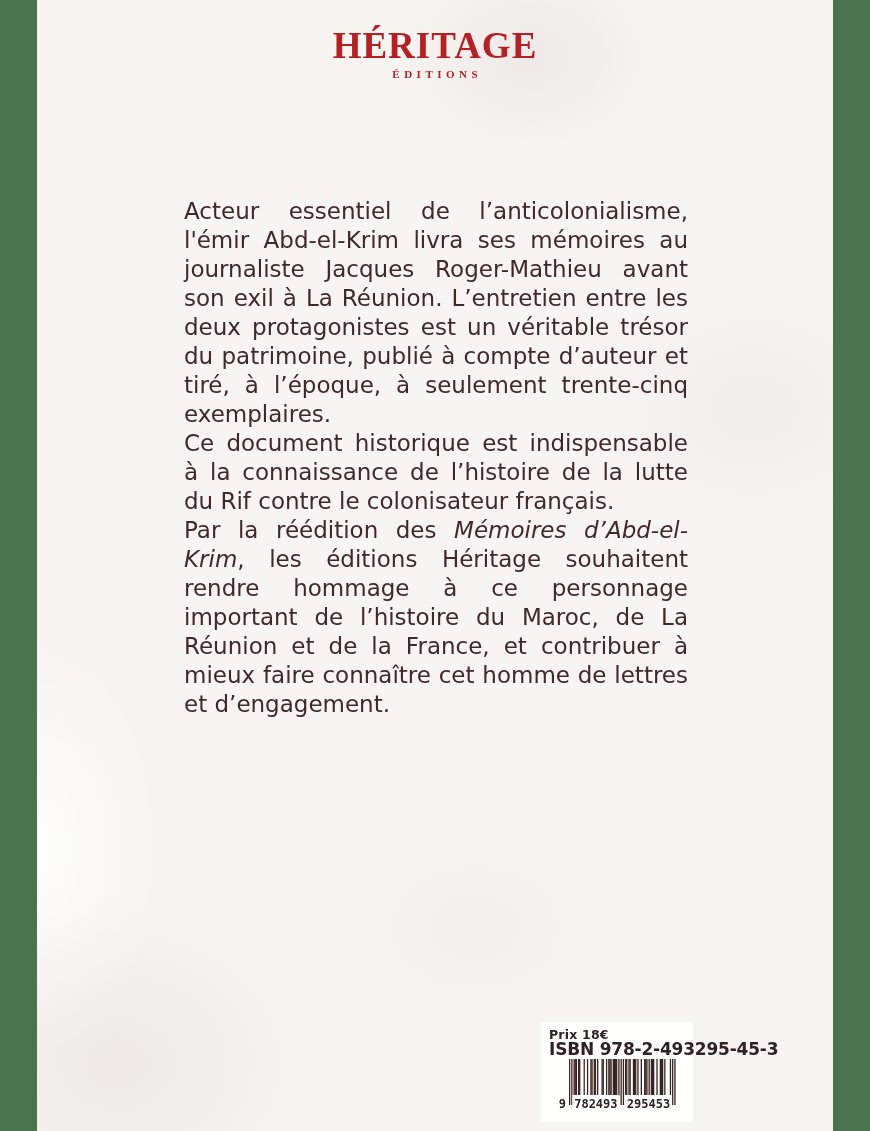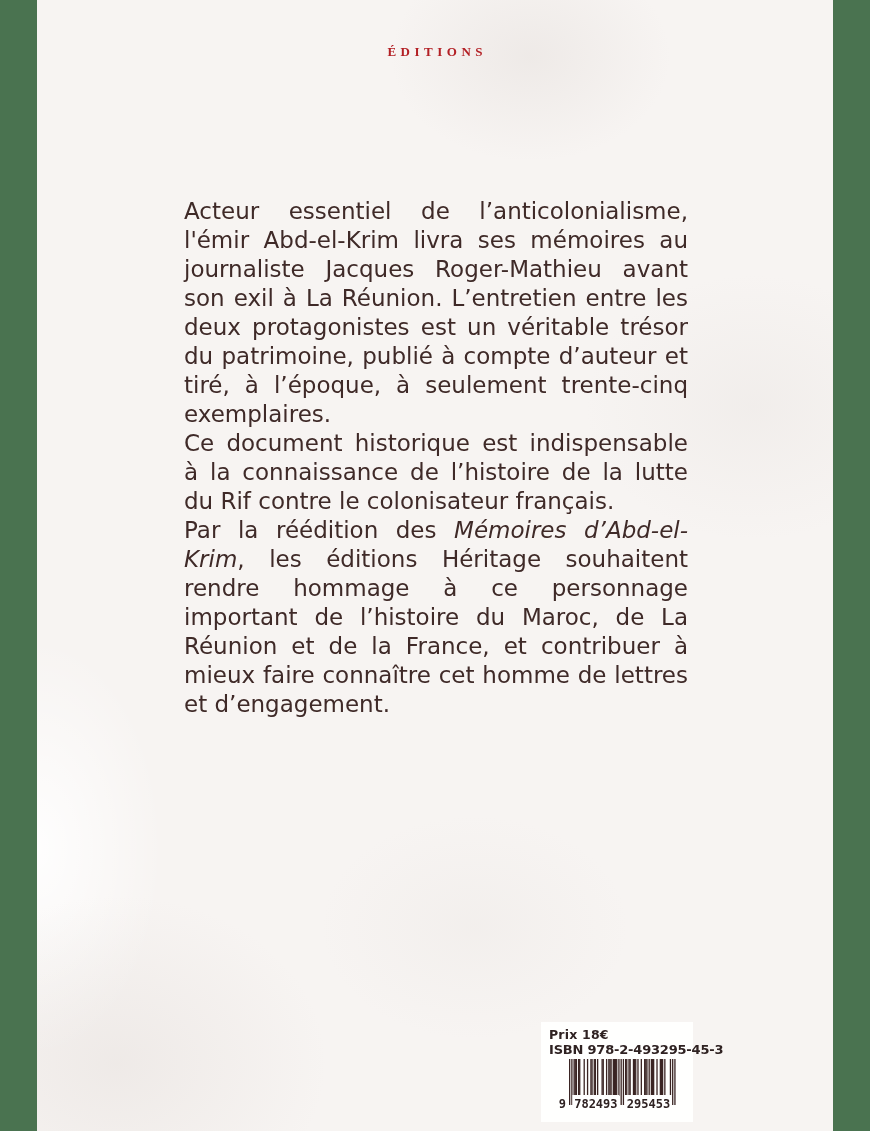--- a/index.html
+++ b/index.html
@@ -46,23 +46,23 @@
   .logo-title{
     font-family:"Liberation Serif", serif;
     font-weight:bold;
     font-size:37px;
     line-height:36px;
     letter-spacing:1px;
   }
   .logo-subtitle{
     font-family:"Liberation Serif", serif;
     font-weight:bold;
-    font-size:13px;
+    font-size:11px;
     letter-spacing:4.5px;
-    margin-top:16px;
+    margin-top:4px;
     text-indent:4.5px; 
   }
   .blurb{
     position:absolute;
     left:147px;            
     top:197px;
     width:504px;
     color:var(--ink);
     font-size:23px;
     line-height:29px;
@@ -83,21 +83,21 @@
   }
   .price{
     text-align:left;
     font-size:12.5px;
     font-weight:bold;
     letter-spacing:.2px;
     line-height:14px;
   }
   .isbn{
     text-align:right;
-    font-size:13px;
+    font-size:17px;
     font-weight:bold;
     letter-spacing:-0.2px;
     line-height:15px;
     margin-top:0px;
     white-space:nowrap;
   }
   .barcode{
     display:block;
     margin:2px 0 0 6px;
   }
@@ -105,20 +105,21 @@
 </head>
 <body>
 
 <div class="page">
 
   <div class="stripe left"></div>
 
   <div class="cover">
 
     <div class="logo">
+      <div class="logo-title">HÉRITAGE</div>
       <div class="logo-subtitle">ÉDITIONS</div>
     </div>
 
     <div class="blurb">
         <p><span>Acteur essentiel de l’anticolonialisme, l'émir Abd-el-Krim livra ses mémoires au journaliste Jacques Roger-Mathieu avant son exil à La Réunion. L’entretien entre les deux protagonistes est un véritable trésor du patrimoine, publié à compte d’auteur et tiré, à l’époque, à seulement trente-cinq exemplaires.</span></p>
         <p><span>Ce document historique est indispensable à la connaissance de l’histoire de la lutte du Rif contre le colonisateur français.</span></p>
         <p><span>Par la réédition des </span><em>Mémoires d’Abd-el-Krim</em><span>, les éditions Héritage souhaitent rendre hommage à ce personnage important de l’histoire du Maroc, de La Réunion et de la France, et contribuer à mieux faire connaître cet homme de lettres et d’engagement.</span></p>
       </div>
 
     <div class="commerce">

